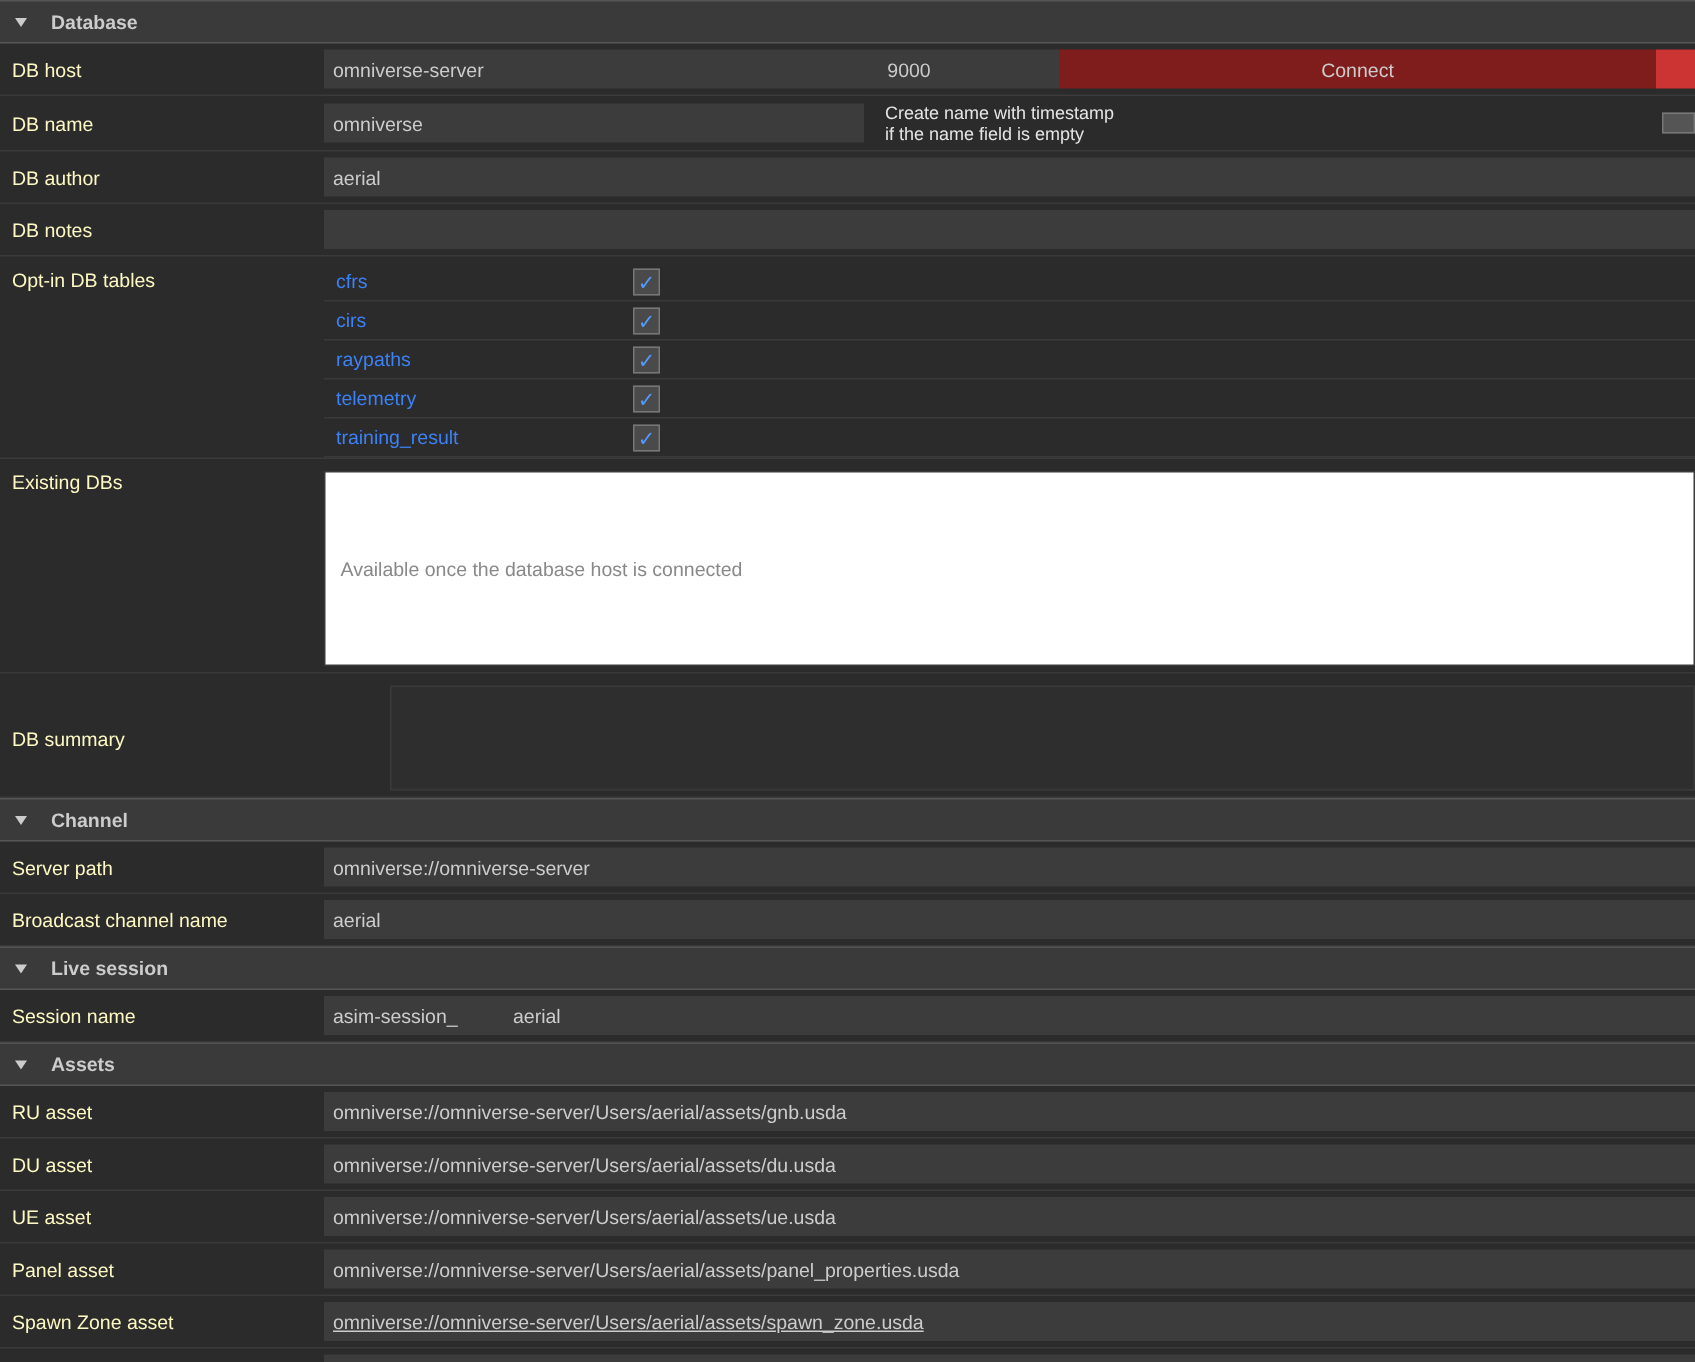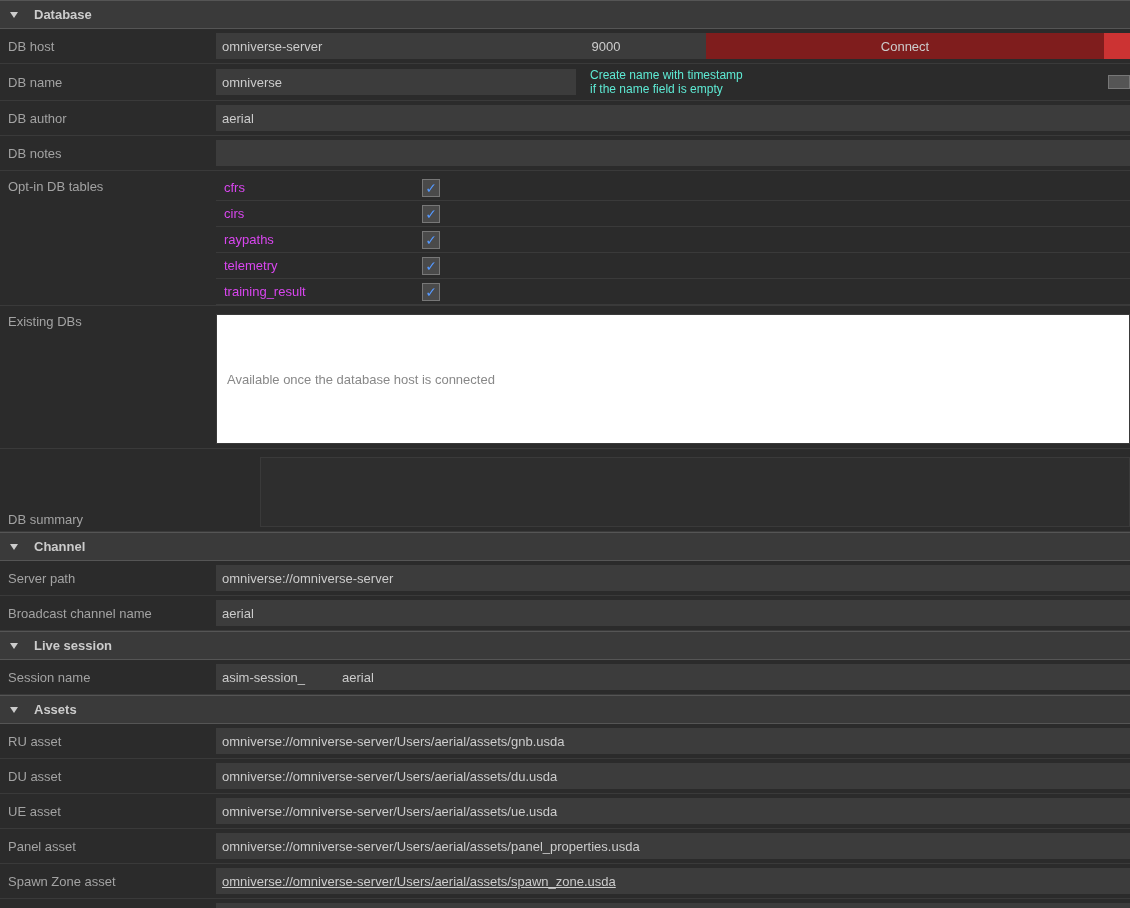--- a/index.html
+++ b/index.html
@@ -38,21 +38,21 @@
     .row {
       display: flex;
       align-items: center;
       min-height: 32px;
       border-bottom: 1px solid #3a3a3a;
     }
     .label-col {
       width: 216px;
       min-width: 216px;
       padding: 4px 8px;
-      color: #a3a3a3;
+      color: #fef9c3;
       font-size: 13px;
     }
     .content-col {
       flex: 1;
       padding: 4px 0;
       display: flex;
       align-items: center;
     }
     input[type="text"] {
       background: #3c3c3c;
@@ -123,21 +123,21 @@
       border: none;
       color: #cccccc;
       font-size: 13px;
       padding: 4px 6px;
       height: 26px;
       outline: none;
     }
     .timestamp-label {
       margin-left: 14px;
       font-size: 12px;
-      color: #5eead4;
+      color: #e5e5e5;
       flex: 1;
     }
     .checkbox-toggle {
       width: 22px;
       height: 14px;
       background: #555;
       border: 1px solid #777;
       display: inline-block;
       margin-left: 10px;
       flex-shrink: 0;
@@ -146,21 +146,21 @@
       width: 100%;
     }
     .opt-in-row {
       display: flex;
       align-items: center;
       height: 26px;
       border-bottom: 1px solid #3a3a3a;
     }
     .opt-in-label {
       padding: 0 8px;
-      color: #d946ef;
+      color: #3b82f6;
       font-size: 13px;
       width: 200px;
     }
     .checkbox-box {
       width: 18px;
       height: 18px;
       background: #4a4a4a;
       border: 1px solid #777;
       display: flex;
       align-items: center;
@@ -311,21 +311,21 @@
 
   <div class="row" style="align-items:flex-start; padding-top:4px; min-height:140px;">
     <div class="label-col">Existing DBs</div>
     <div class="content-col" style="align-items:flex-start;">
       <div class="existing-dbs-area">
         <span style="color:#888; font-size:13px;">Available once the database host is connected</span>
       </div>
     </div>
   </div>
 
-  <div class="row" style="align-items:flex-end; padding-top:4px; min-height:80px;gap:44px;">
+  <div class="row" style="align-items:center; padding-top:4px; min-height:80px;gap:44px;">
     <div class="label-col">DB summary</div>
     <div class="content-col" style="align-items:flex-start;">
       <div class="db-summary-area"></div>
     </div>
   </div>
 
   <div class="section-header">
     <span class="triangle down"></span>
     <span>Channel</span>
   </div>

